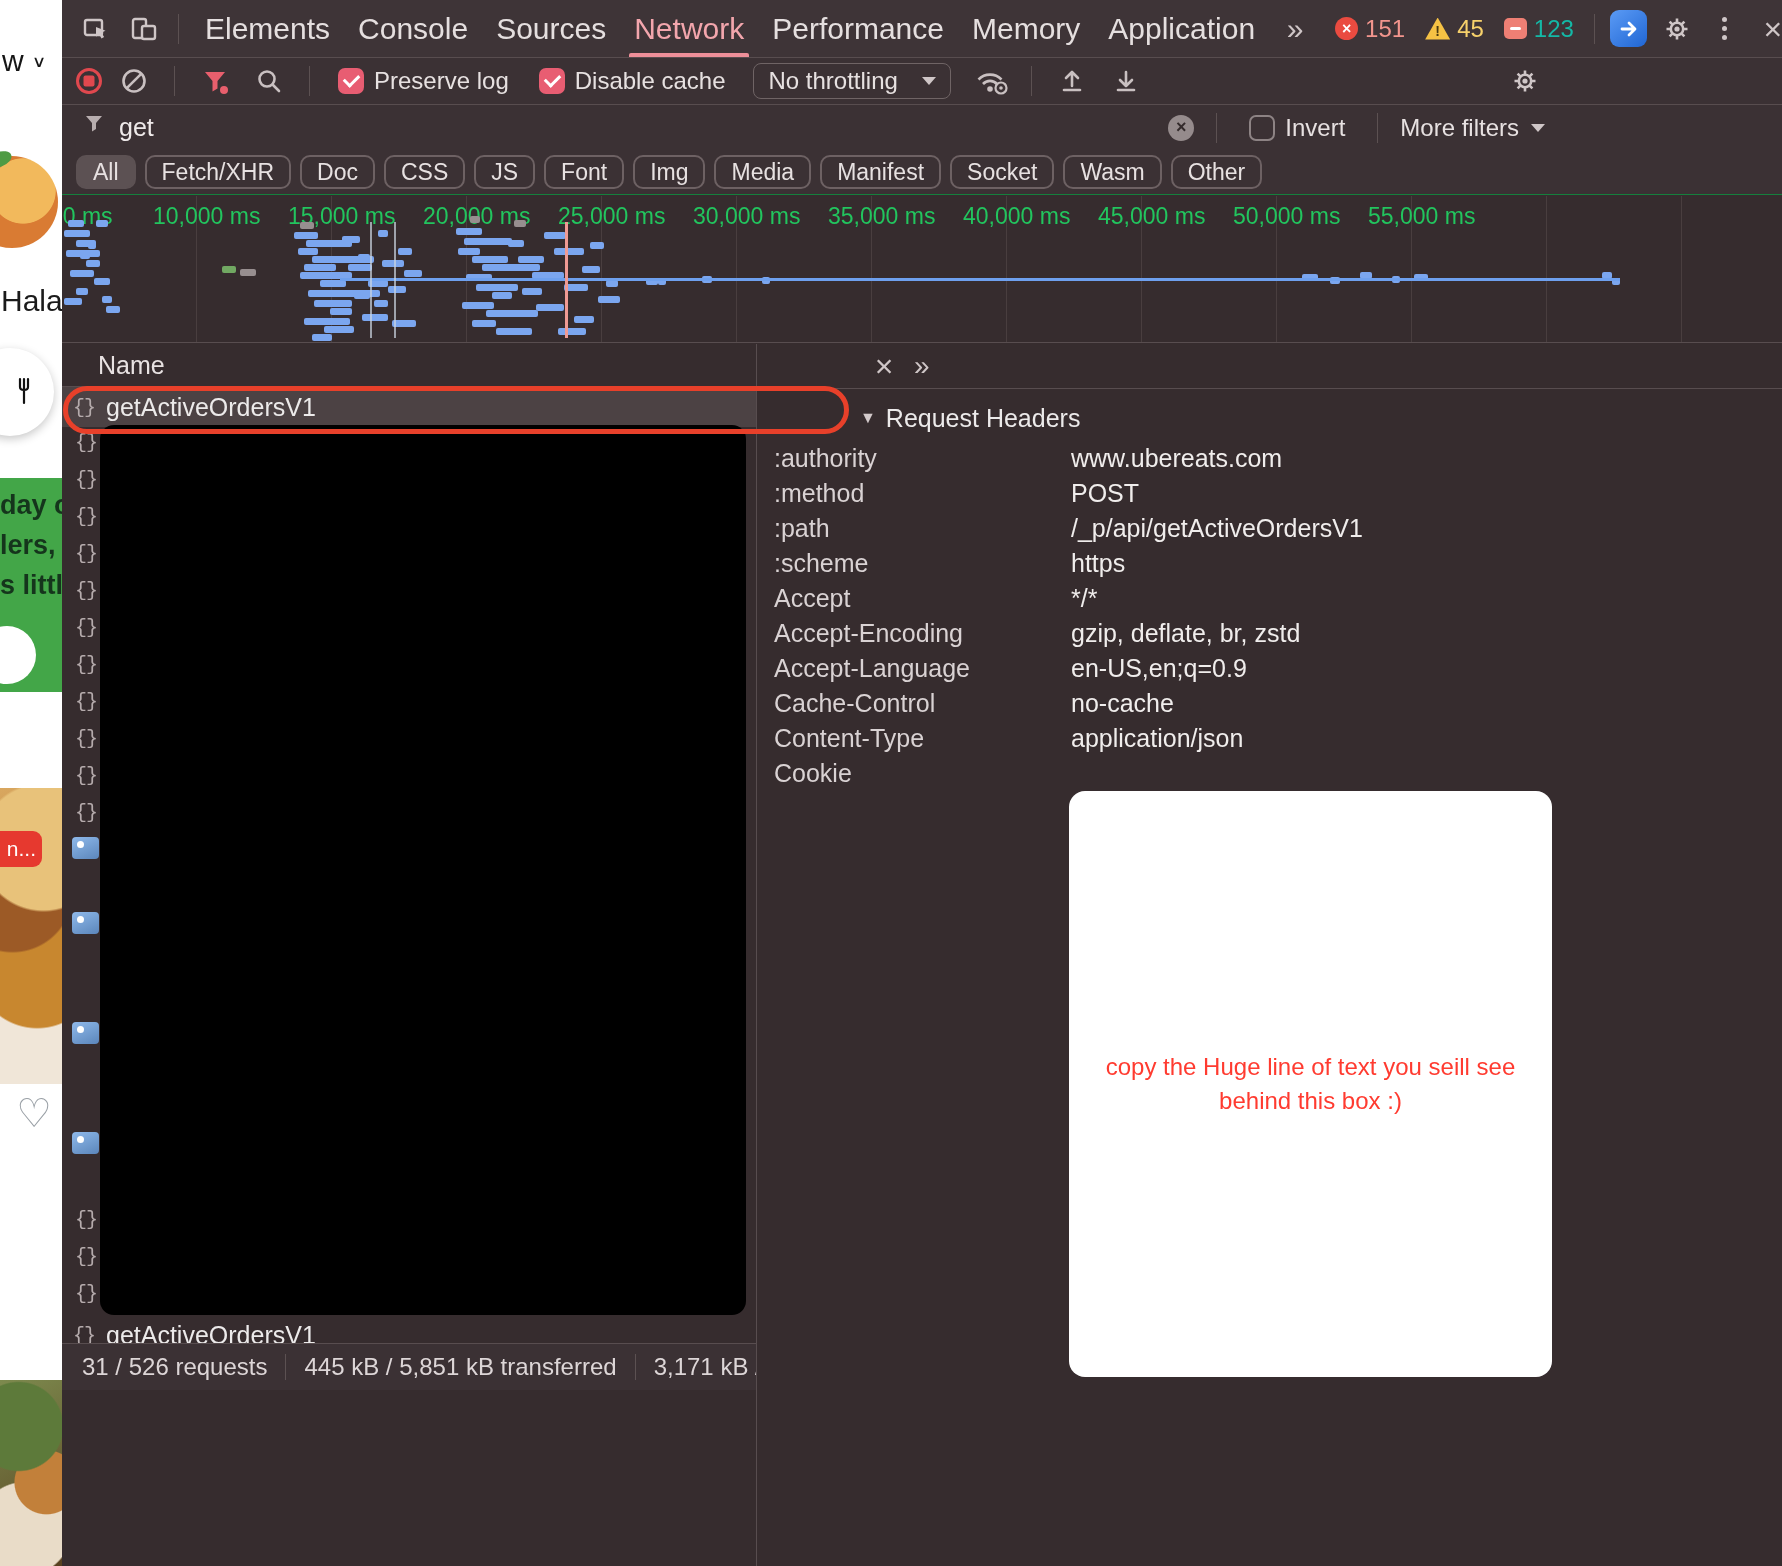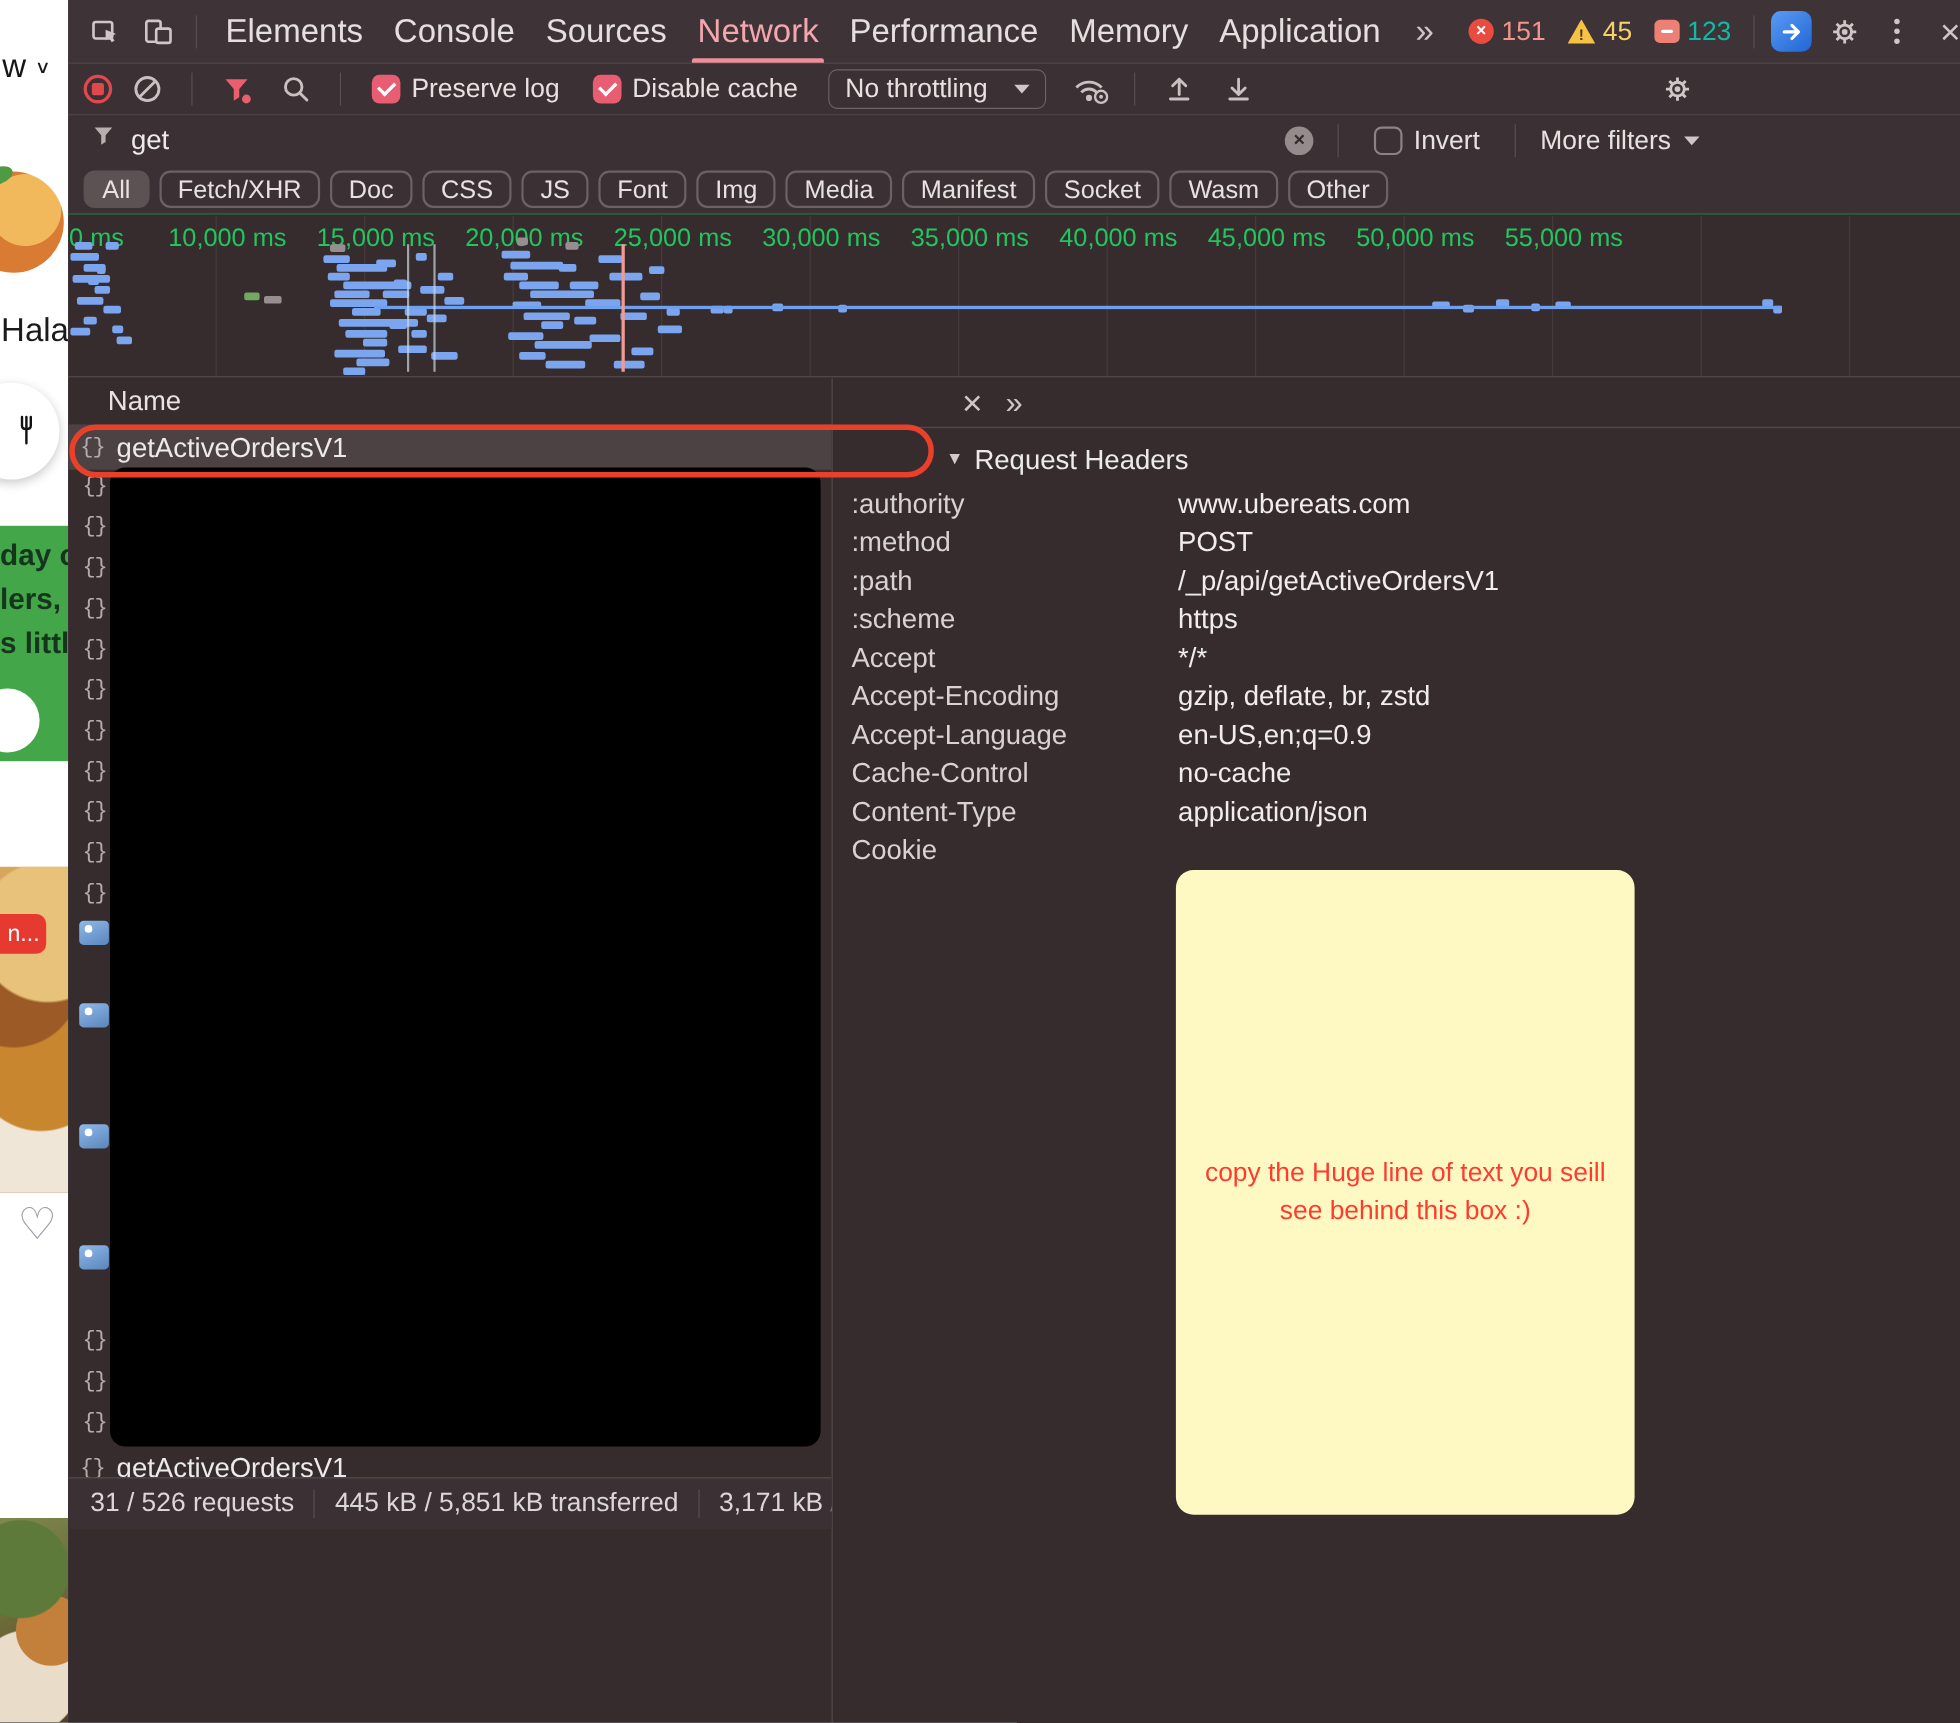--- a/index.html
+++ b/index.html
@@ -144,21 +144,21 @@
   .dtab { display:flex; align-items:center; padding:0 18px; font-size:25px; color:#e5dfdf; position:relative;
     cursor:pointer; white-space:nowrap;}
   .dchev { margin-left:8px; font-size:28px; color:#cfc6c7; cursor:pointer; }
   .secrow { display:flex; align-items:center; gap:10px; height:46px; margin-top:6px; padding-left:102px;
     font-size:25px; color:#eceaea; cursor:pointer; }
   .tri { font-size:16px; color:#d3cacb; }
   .kvlist { position:absolute; top:97px; left:0; right:0; }
   .kvrow { height:35px; display:flex; align-items:center; padding-left:16px; font-size:25px; }
   .kvrow [data-name="header-name"] { width:297px; flex:none; color:#d9d2d3; }
   .kvrow [data-name="header-value"] { color:#f0edec; white-space:nowrap; }
-  .cookiebox { position:absolute; left:311px; top:447px; width:417px; height:586px; background:#fef9c3; border-radius:16px;
+  .cookiebox { position:absolute; left:311px; top:447px; width:483px; height:586px; background:#ffffff; border-radius:16px;
     z-index:5; display:flex; align-items:center; justify-content:center; padding:0 10px; }
   .rednote { color:#ff3b30; font-size:24px; line-height:1.4; text-align:center; }
 
   
   .annotation { position:absolute; left:1px; top:386px; width:786px; height:48px; border:5px solid #e8402a;
     border-radius:25px; z-index:40; pointer-events:none; }
 </style>
 </head>
 <body>
 

